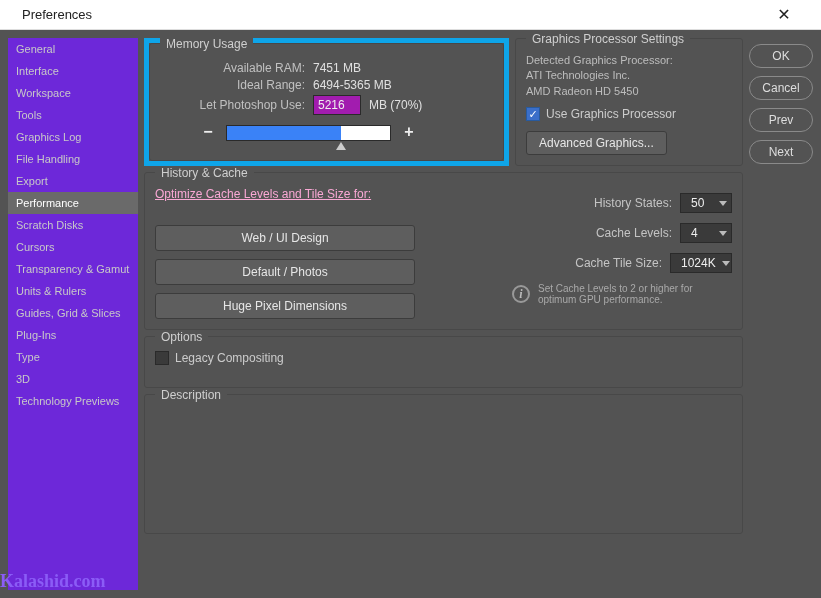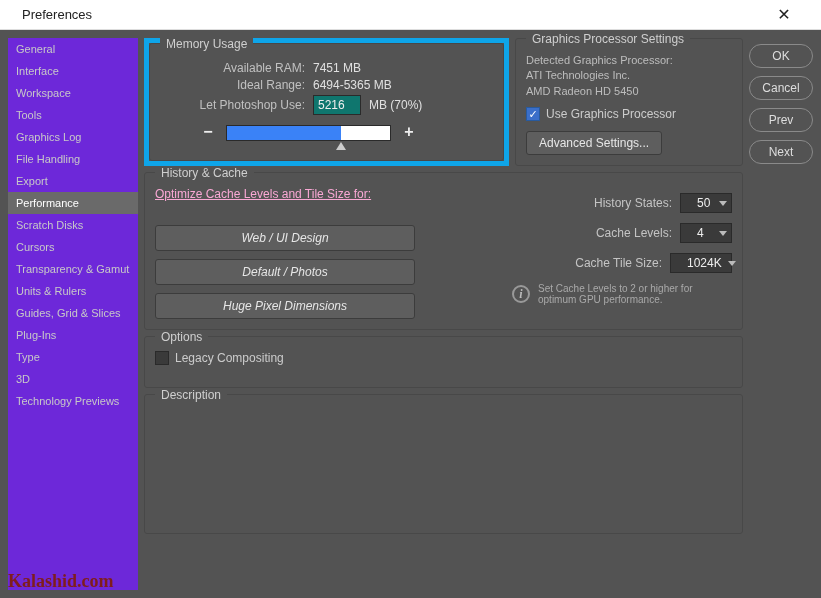--- a/index.html
+++ b/index.html
@@ -111,21 +111,21 @@
     align-items: center;
     gap: 8px;
     margin: 3px 0;
     font-size: 12px;
   }
   .kv .k { width: 145px; text-align: right; color: #c0c0c0; }
   .kv .v { color: #e0e0e0; }
   .input-small {
     width: 48px;
     height: 20px;
-    background: #0f766e;
+    background: #a21caf;
     border: 1px solid #2a2a2a;
     color: #eee;
     padding: 0 4px;
     font-size: 12px;
     text-align: left;
   }
   .slider-row {
     display: flex;
     align-items: center;
     gap: 10px;
@@ -209,21 +209,20 @@
     height: 26px;
     background: #5e5e5e;
     border: 1px solid #3c3c3c;
     border-radius: 3px;
     color: #e6e6e6;
     display: flex;
     align-items: center;
     justify-content: center;
     font-size: 12px;
     cursor: pointer;
-    font-style: italic;
   }
   .hc-right {
     flex: 1;
     display: flex;
     flex-direction: column;
     align-items: flex-end;
     gap: 10px;
     padding-top: 6px;
   }
   .fieldrow {
@@ -232,21 +231,21 @@
     gap: 8px;
   }
   .fieldrow .lbl { width: 110px; text-align: right; color: #c4c4c4; font-size: 12px;}
   .select {
     display: inline-flex;
     align-items: center;
     height: 20px;
     background: #3a3a3a;
     border: 1px solid #2a2a2a;
     color: #eee;
-    padding: 0 4px 0 16px;
+    padding: 0 4px 0 10px;
     font-size: 12px;
     gap: 6px;
     cursor: pointer;
   }
   .select.small { width: 52px; justify-content: space-between;}
   .select.med { width: 62px; justify-content: space-between;}
   .caret {
     width: 0; height: 0;
     border-left: 4px solid transparent;
     border-right: 4px solid transparent;
@@ -270,26 +269,26 @@
     font-style: italic;
     font-weight: 700;
     color: #bbb;
     font-size: 12px;
     flex-shrink: 0;
   }
   .row3 .group { padding-bottom: 12px;}
   .row4 .group { height: 140px; }
   .watermark {
     position: absolute;
-    left: 8px;
+    left: 0;
     bottom: 6px;
     font-family: Georgia, serif;
     font-size: 18px;
     font-weight: 700;
-    color: #7f1d1d;
+    color: #8b5cf6;
   }
 </style>
 </head>
 <body>
 
 <div class="titlebar">
   <div class="title">Preferences</div>
   <div class="close">✕</div>
 </div>
 
@@ -350,21 +349,21 @@
         <div class="legend">Graphics Processor Settings</div>
         <div class="sub">
           <div>Detected Graphics Processor:</div>
           <div>ATI Technologies Inc.</div>
           <div>AMD Radeon HD 5450</div>
         </div>
         <div class="check">
           <div class="checkbox">✓</div>
           <div>Use Graphics Processor</div>
         </div>
-        <div class="btn">Advanced Settings...</div>
+        <div class="btn">Advanced Graphics...</div>
       </div>
     </div>
 
     <div class="row2">
       <div class="group">
         <div class="legend">History &amp; Cache</div>
 
         <div class="hc-left">
           <div class="label">Optimize Cache Levels and Tile Size for:</div>
           <div class="widebtn">Web / UI Design</div>

